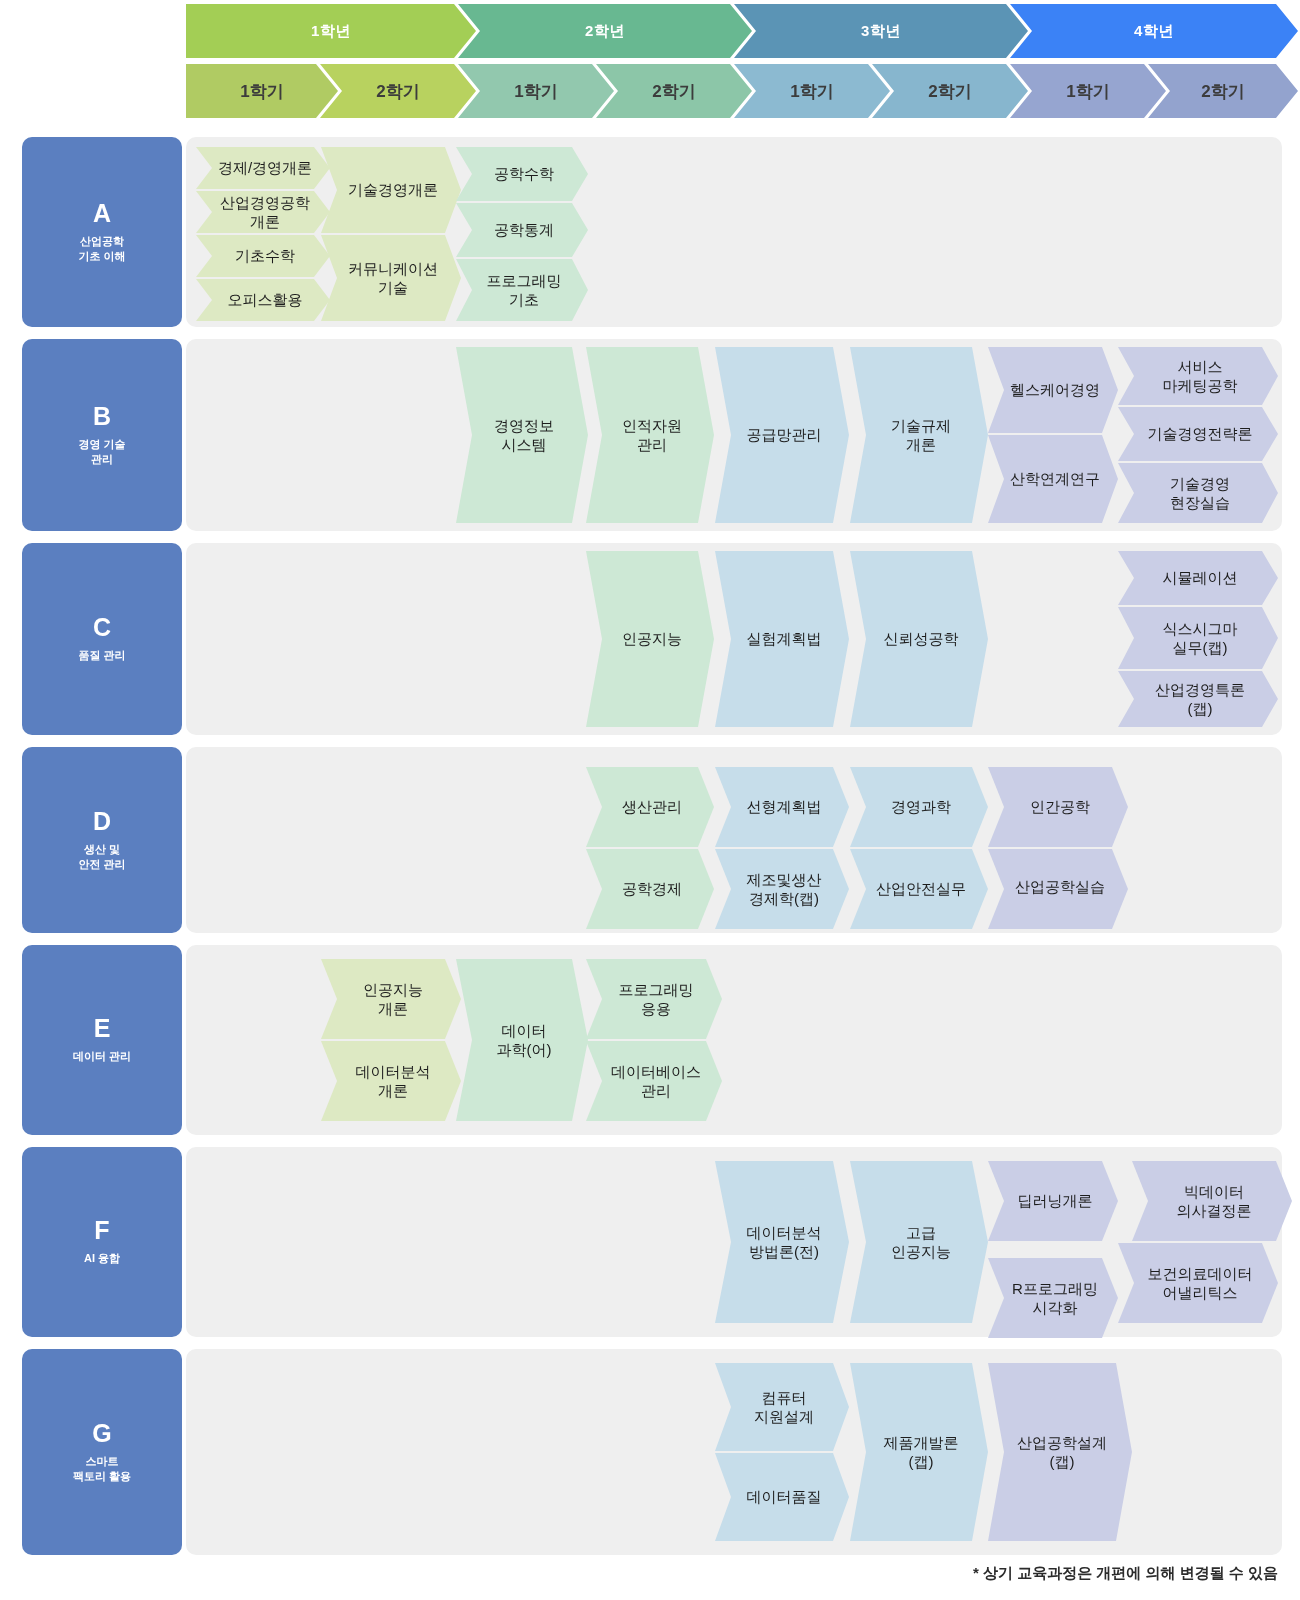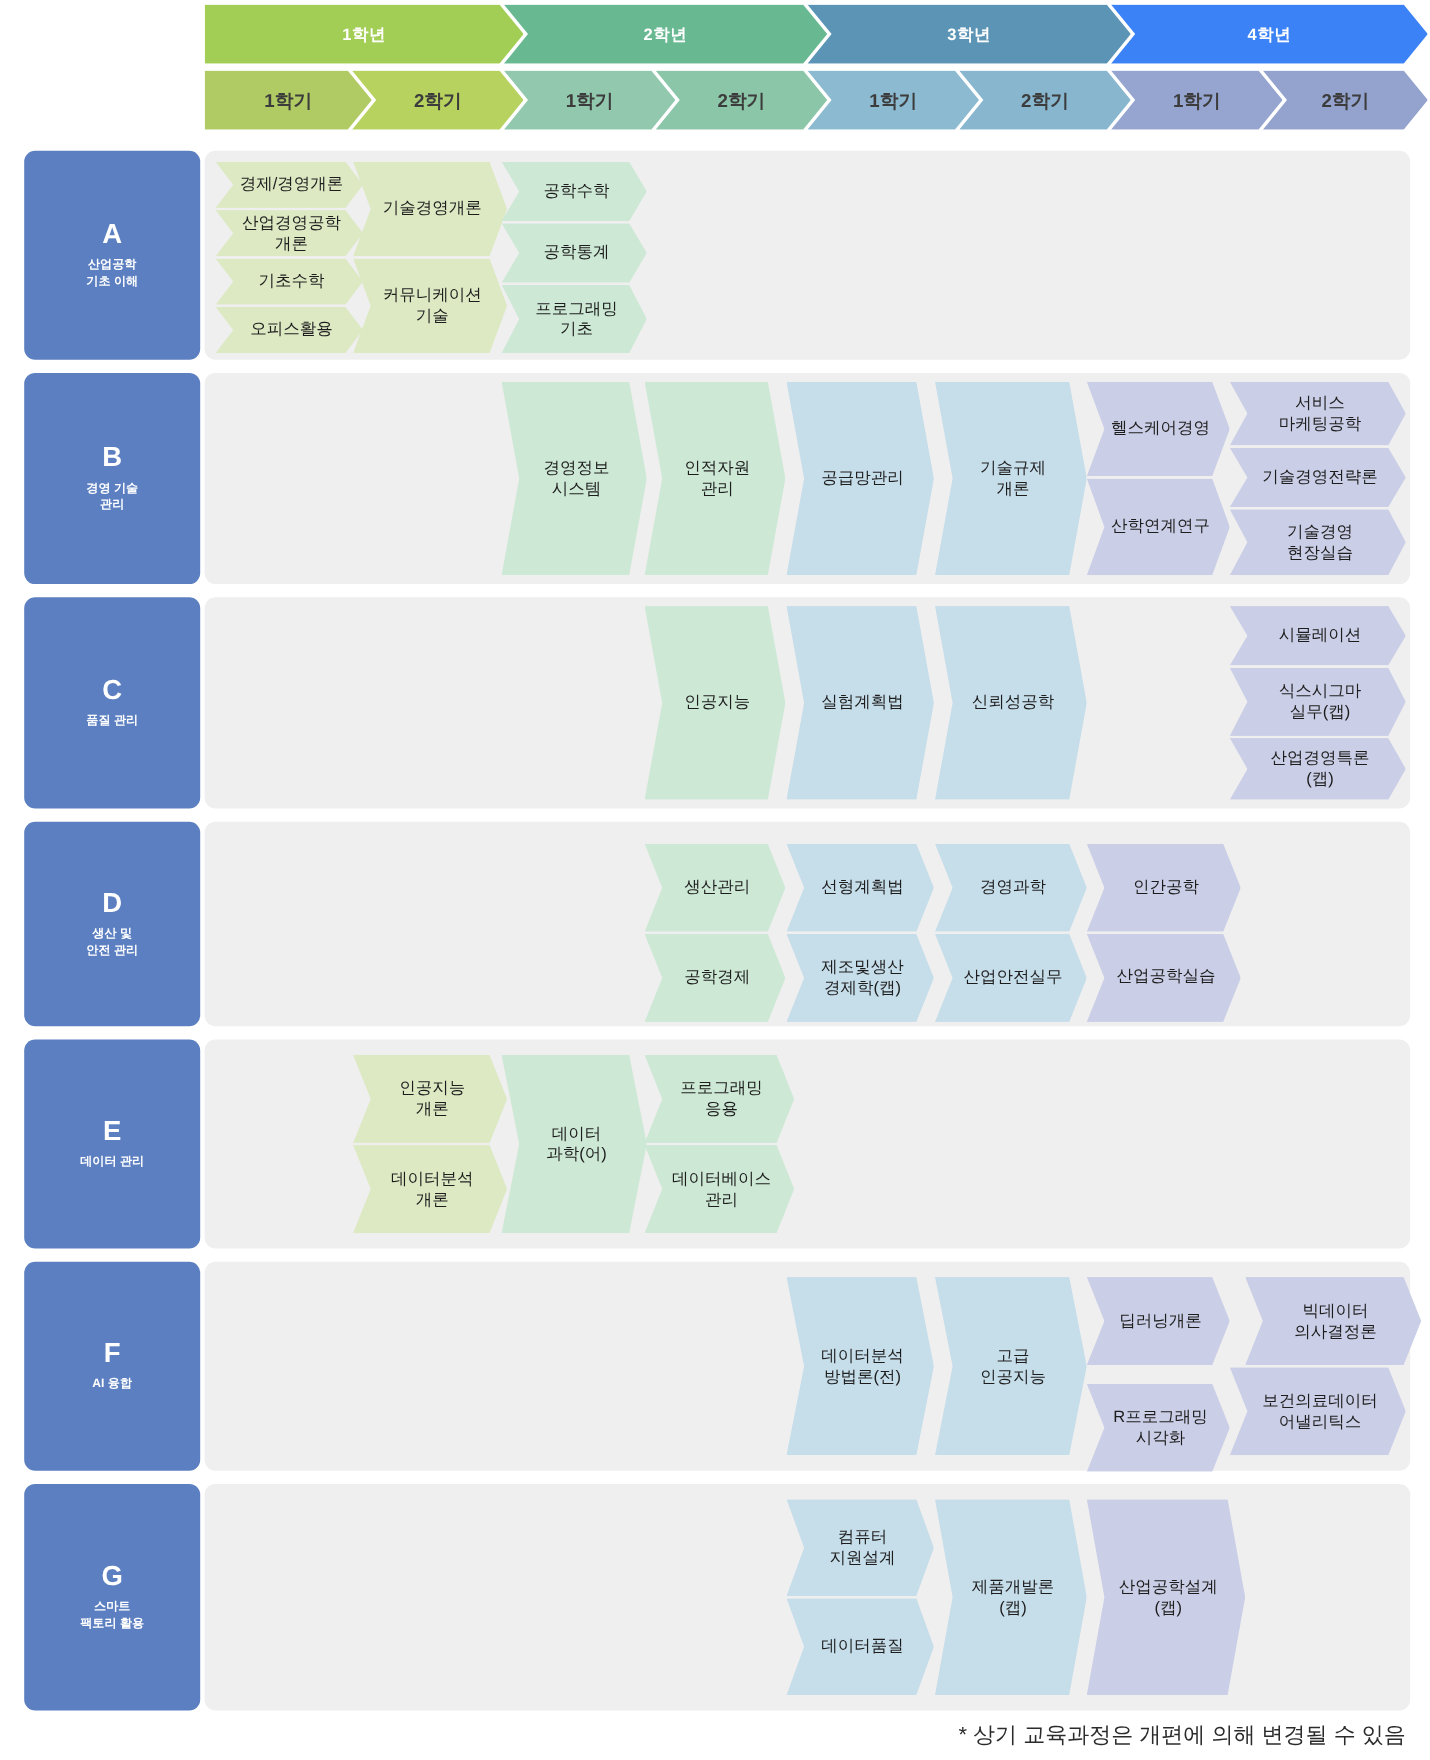--- a/index.html
+++ b/index.html
@@ -58,21 +58,21 @@
     padding:2px 14px 2px 18px;
     -webkit-clip-path:polygon(0 0, calc(100% - 16px) 0, 100% 50%, calc(100% - 16px) 100%, 0 100%, 16px 50%);
     clip-path:polygon(0 0, calc(100% - 16px) 0, 100% 50%, calc(100% - 16px) 100%, 0 100%, 16px 50%);
   }
   .c-lime{background:#DDE9C3;}
   .c-mint{background:#CDE8D5;}
   .c-blue{background:#C6DDEA;}
   .c-purple{background:#CACEE6;}
   #footnote{
     position:absolute;right:22px;top:1564px;
-    font-size:20px;color:#2b2b2b;font-weight:normal;
+    font-size:15px;color:#2b2b2b;font-weight:bold;
   }
 </style>
 </head>
 <body>
 
 <div id="year-band">
   <div class="chev year-cell first" style="left:0px;width:290px;background:#A3CE55;">
     <span>1학년</span>
   </div>
   <div class="chev year-cell" style="left:272px;width:294px;background:#68B891;">

